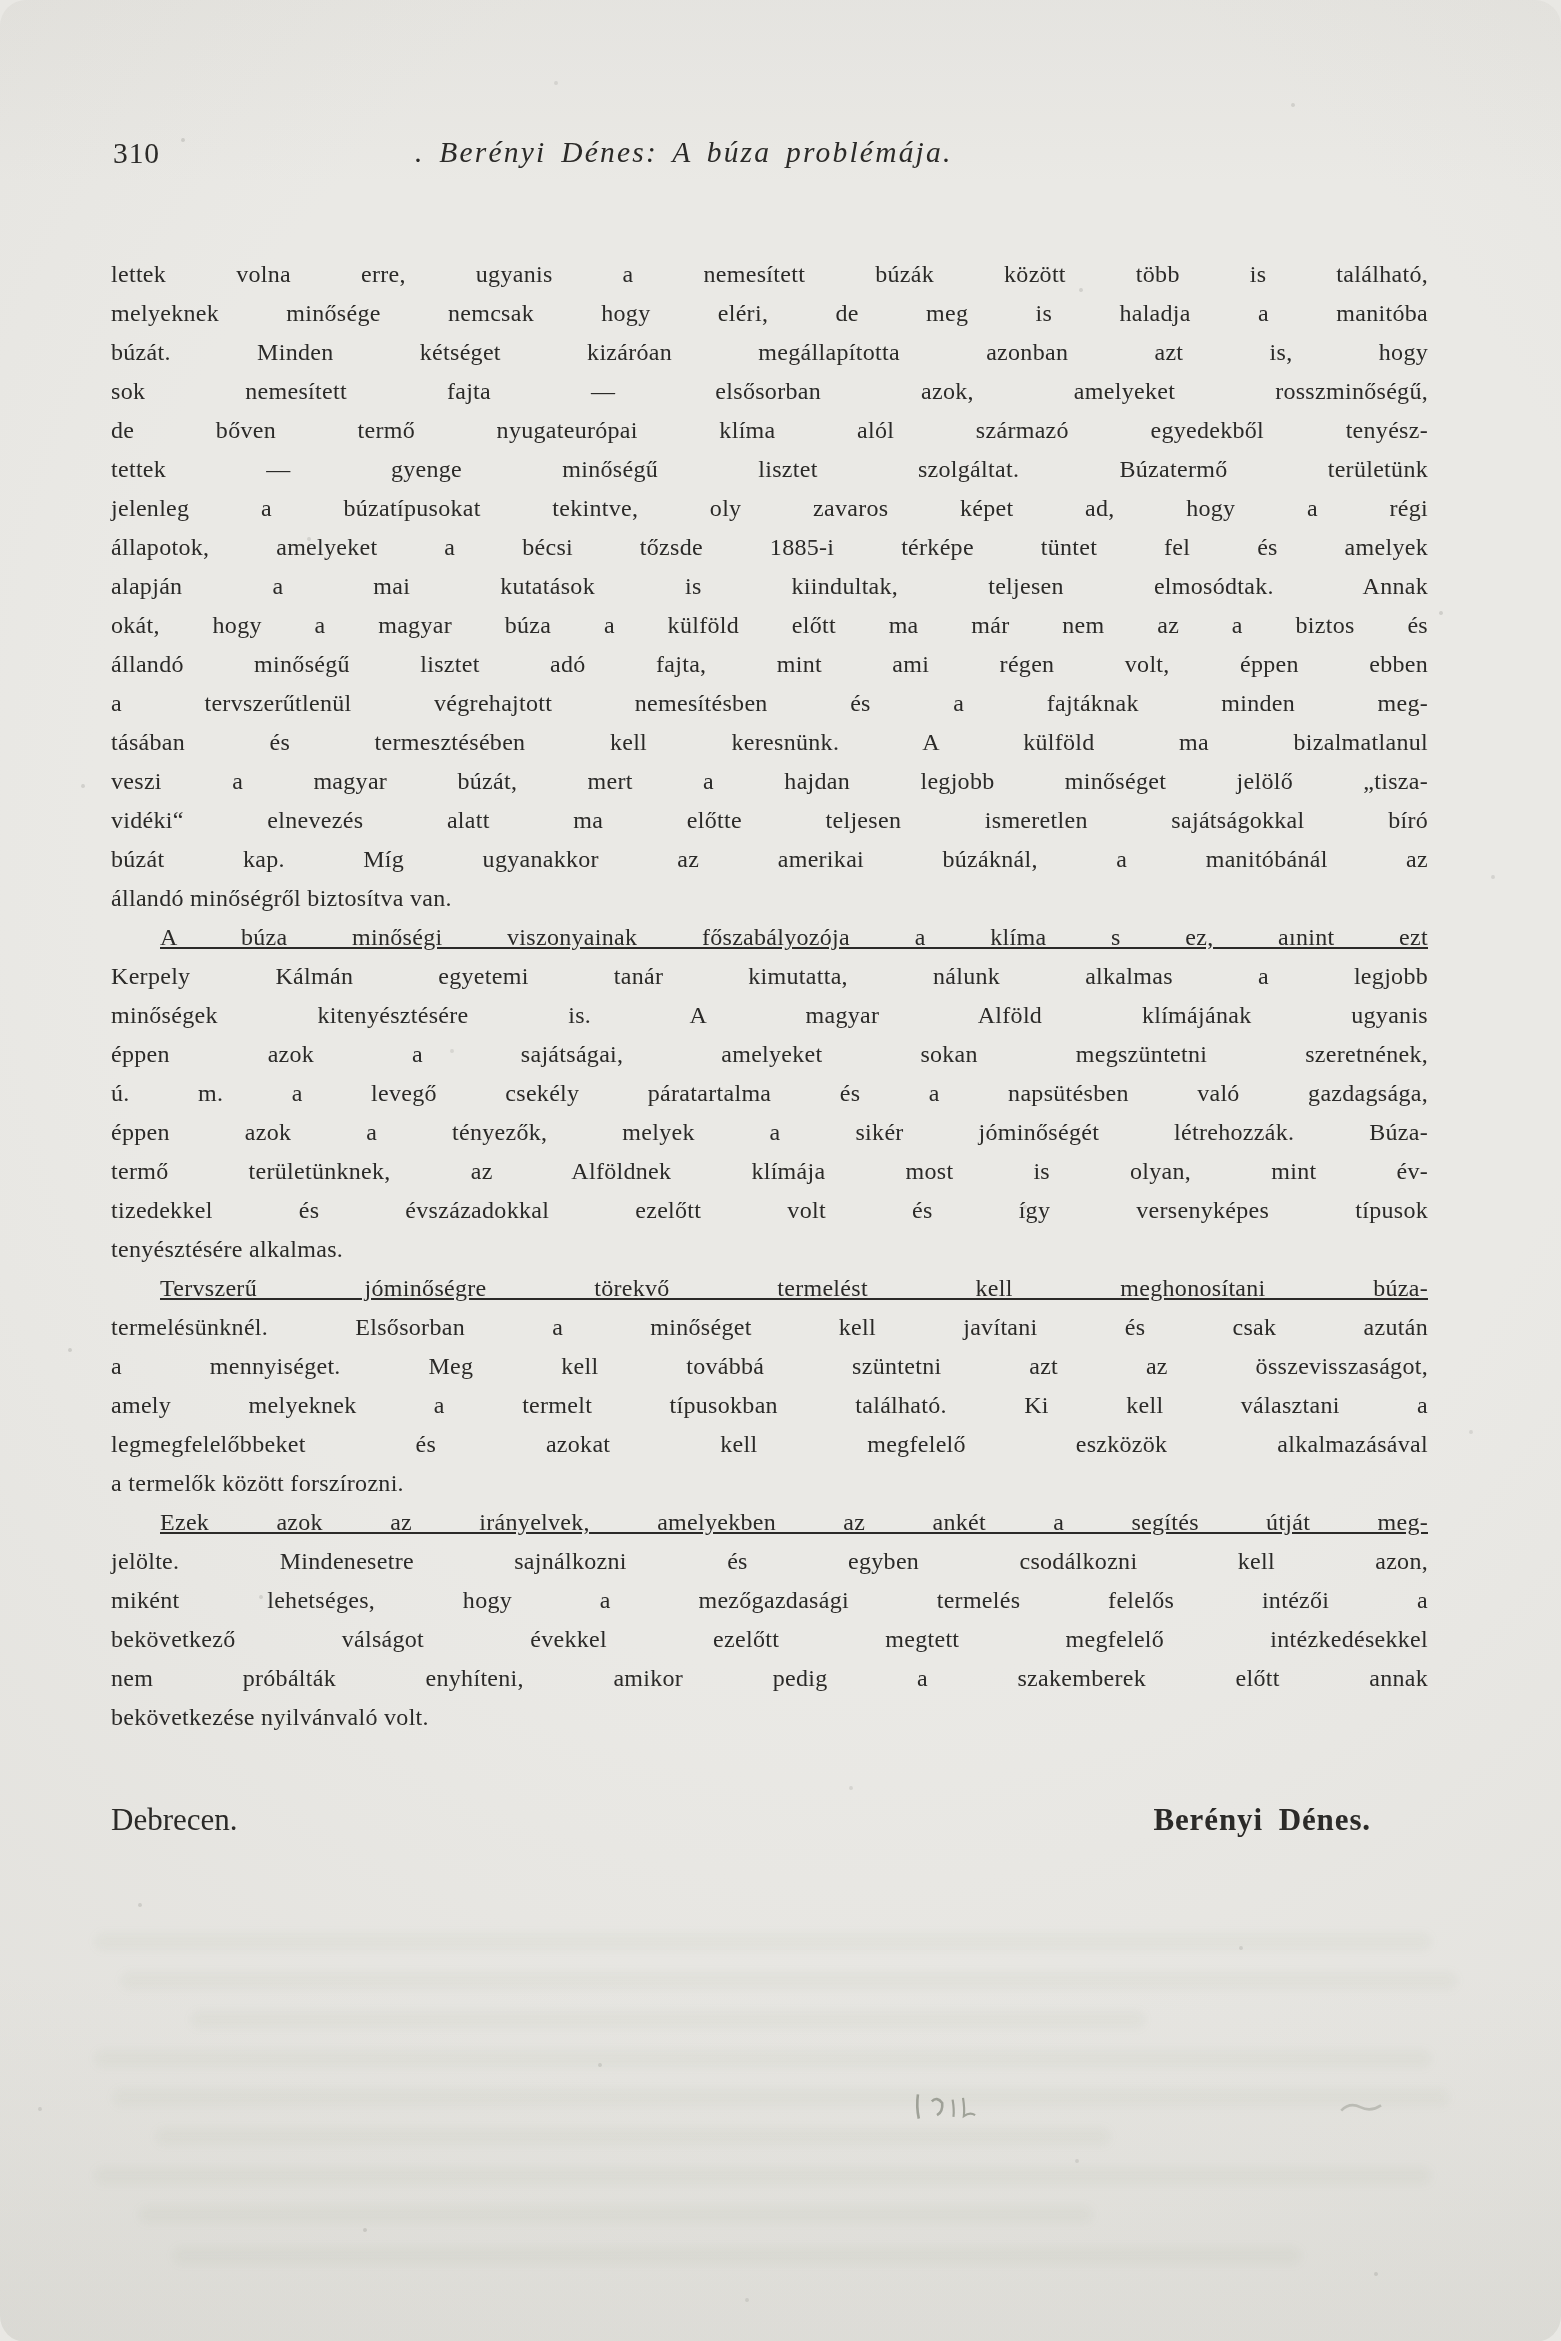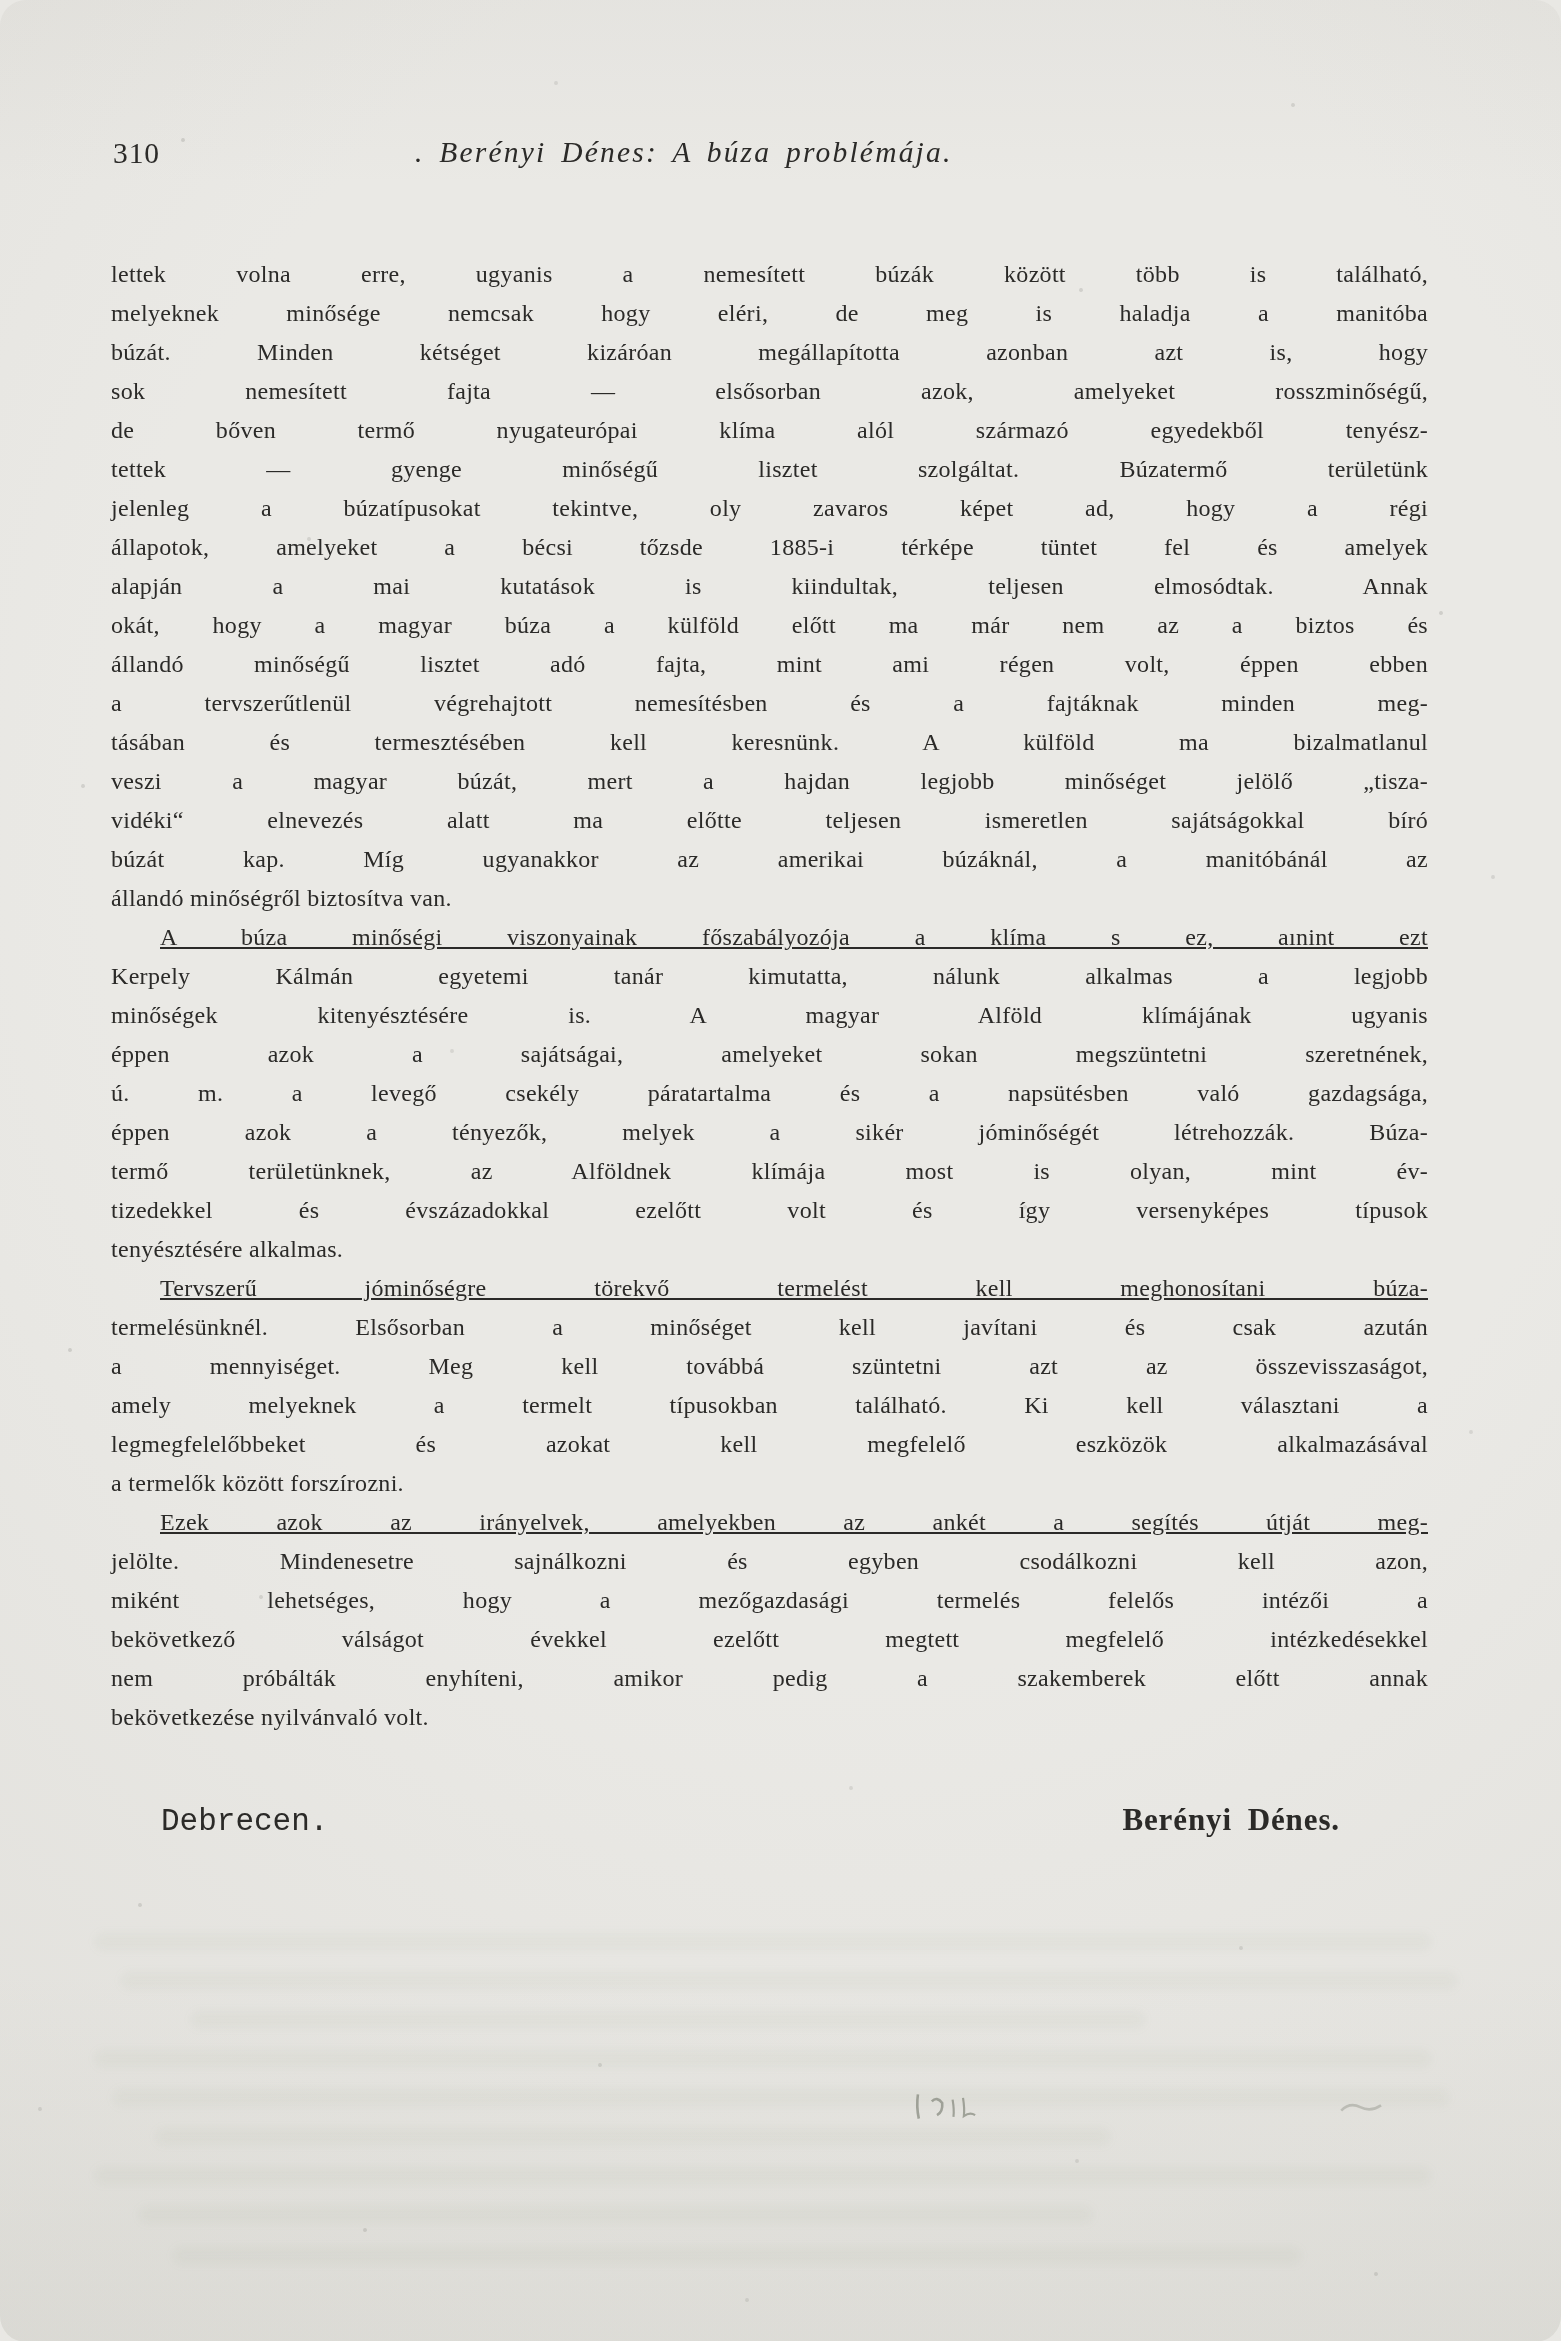--- a/index.html
+++ b/index.html
@@ -41,22 +41,22 @@
     text-align:justify;
     text-align-last:justify;
     -moz-text-align-last:justify;
   }
   .line.indent{text-indent:49px;text-decoration:underline;}
   .line.last{text-align-last:left;-moz-text-align-last:left;}
   .footer{
     position:absolute;top:1802px;left:111px;width:1317px;
     font-size:31px;height:43px;
   }
-  .place{margin-left:50px;font-family:Liberation Mono, monospace;}
-  .author{float:right;margin-right:88px;font-weight:bold;letter-spacing:0.9px;word-spacing:7px;}
+  .place{}
+  .author{float:right;margin-right:57px;font-weight:bold;letter-spacing:0.9px;word-spacing:7px;}
   
   .bleed{position:absolute;left:0;top:0;width:100%;height:100%;pointer-events:none;}
   .ghost-row{
     position:absolute;left:95px;width:1336px;height:17.3px;
     background:rgba(128,138,118,0.055);
     filter:blur(4.3px);border-radius:8.7px;
   }
   .ghost-row.short{width:954px;}
   .smudge-mark{position:absolute;opacity:0.55;filter:blur(0.5px);}
   .specks{position:absolute;left:0;top:0;width:1.7px;height:1.7px;border-radius:50%;

